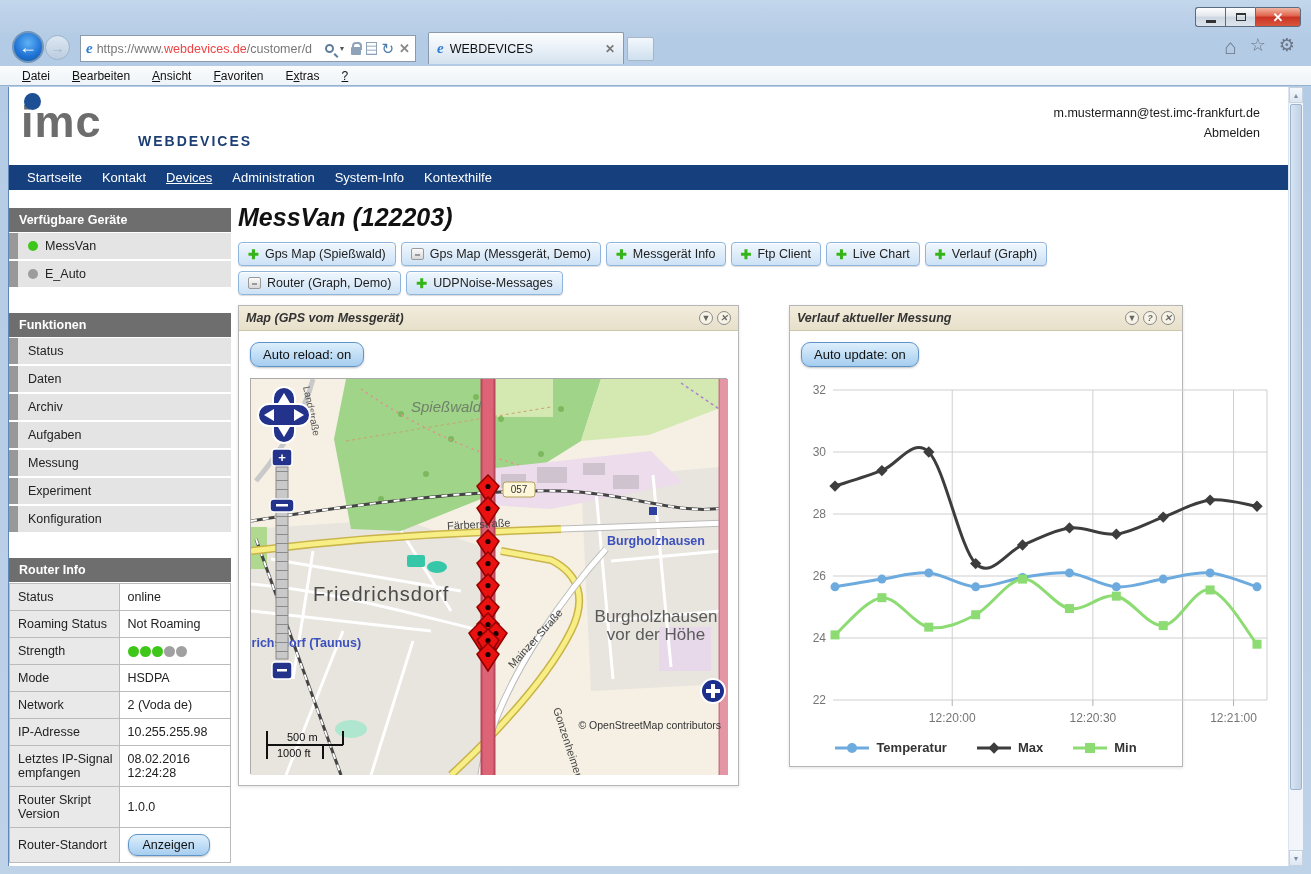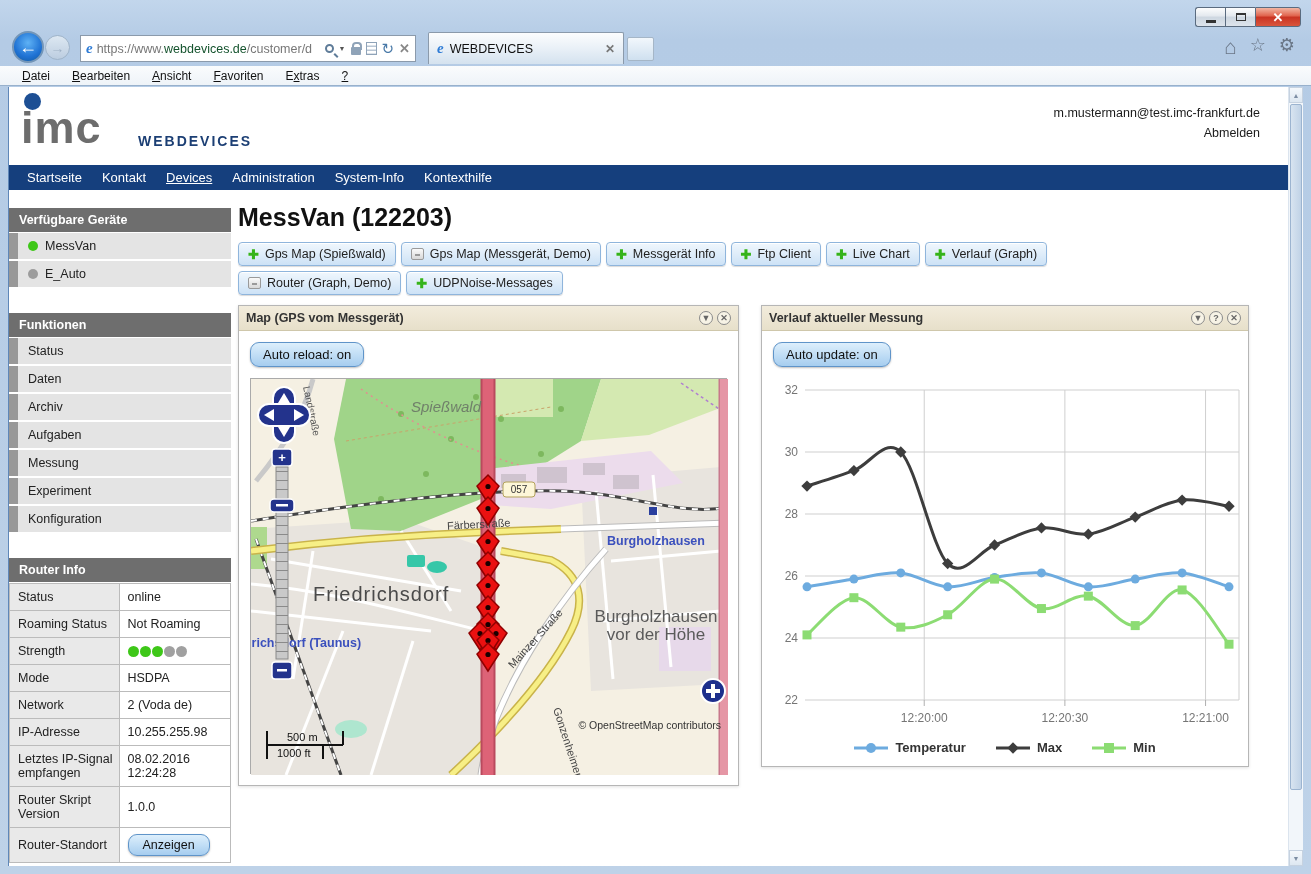--- a/index.html
+++ b/index.html
@@ -15,21 +15,21 @@
   .min-glyph { width:10px; height:3px; background:#333; margin-top:8px; }
   .max-glyph { width:10px; height:8px; border:1px solid #333; border-top:2px solid #333; background:transparent; }
 
   .navrow { position:absolute; top:30px; left:0; right:0; height:36px; }
   .nav-circle { position:absolute; border-radius:50%; display:flex; align-items:center; justify-content:center; }
   .back-btn { left:12px; top:1px; width:32px; height:32px; background:radial-gradient(circle at 50% 35%, #5fb2f5, #1f72d4 60%, #135a9e); border:2px solid #7496b8; color:#fff; font-size:18px; font-weight:bold; z-index:2; }
   .fwd-btn { left:45px; top:5px; width:25px; height:25px; background:linear-gradient(#dde8f2,#bccde0); border:1px solid #9fb4c9; color:#9fb2c6; font-size:14px; font-weight:bold; }
   .addressbar { position:absolute; left:80px; top:5px; width:336px; height:27px; background:#fff; border:1px solid #8b9aab; display:flex; align-items:center; padding:0 5px; gap:4px; }
   .url-text { font-size:12.5px; white-space:nowrap; overflow:hidden; flex:1; }
   .url-pre,.url-path { color:#777; }
-  .url-dom { color:#14532d; }
+  .url-dom { color:#ef4444; }
   .ie-e { color:#2e7cd6; font-weight:bold; font-style:italic; font-size:15px; font-family:"Liberation Serif",serif; }
   .addr-icons { display:flex; align-items:center; gap:5px; }
   .mag { width:9px; height:9px; border:2px solid #5f7c99; border-radius:50%; position:relative; }
   .mag::after { content:""; position:absolute; width:2px; height:5px; background:#5f7c99; left:8px; top:7px; transform:rotate(-45deg); }
   .caret { font-size:7px; color:#555; }
   .lock { width:10px; height:8px; background:#8fa3b8; border-radius:1px; position:relative; margin-top:4px; }
   .lock::before { content:""; position:absolute; width:6px; height:6px; border:2px solid #8fa3b8; border-bottom:none; border-radius:4px 4px 0 0; left:1px; top:-5px; }
   .pageic { width:11px; height:13px; border:1px solid #8fa3b8; background:repeating-linear-gradient(#fff,#fff 2px,#b9c6d4 3px,#b9c6d4 4px); }
   .refresh { color:#4a7aa8; font-size:15px; line-height:1; }
   .stopx { color:#888; font-weight:bold; font-size:13px; line-height:1; }
@@ -47,21 +47,21 @@
   
   .viewport { position:absolute; left:8px; top:87px; width:1280px; bottom:8px; background:#fff; overflow:hidden; border-left:1px solid #5f87b8; }
   .scrollbar { position:absolute; right:8px; top:87px; width:15px; bottom:8px; background:#f2f6fa; border-left:1px solid #dbe4ee; }
   .sb-arrow { height:16px; background:linear-gradient(#f4f8fc,#dde7f1); border:1px solid #c6d2e0; color:#7d8ea4; font-size:7px; text-align:center; line-height:15px; }
   .sb-thumb { position:absolute; top:17px; left:1px; width:12px; height:88%; background:linear-gradient(90deg,#d8e4f0,#c0d2e6); border:1px solid #9cb4d0; border-radius:2px; }
 
   
   .page-header { position:relative; height:78px; background:#fff; }
   .logo { position:absolute; left:12px; top:4px; width:300px; height:70px; }
   .imc-dot { position:absolute; left:3px; top:2px; width:17px; height:17px; border-radius:50%; background:#1d4f94; z-index:2; }
-  .imc-text { position:absolute; left:0; top:12px; font-size:45px; font-weight:bold; color:#6d6d6d; letter-spacing:1px; line-height:1.1; }
+  .imc-text { position:absolute; left:0; top:6px; font-size:45px; font-weight:bold; color:#6d6d6d; letter-spacing:1px; line-height:1.1; }
   .imc-sub { position:absolute; left:117px; top:42px; font-size:14px; font-weight:bold; color:#1c3f74; letter-spacing:2px; }
   .account { position:absolute; right:28px; top:16px; text-align:right; font-size:12.5px; color:#1a1a1a; line-height:1.6; }
   .account a { color:#1a1a1a; text-decoration:none; display:block; }
 
   .navbar { height:25px; background:#153f7d; display:flex; align-items:center; padding-left:8px; }
   .nav-item { color:#fff; font-size:13px; padding:0 10px; text-decoration:none;text-align:center; }
   .nav-item.active { text-decoration:underline; }
 
   .content { position:relative; height:677px; }
 
@@ -78,35 +78,35 @@
   .rvalue { width:112px; background:#fff; flex-wrap:wrap; }
   .sdot { width:11px; height:11px; border-radius:50%; background:#a0a0a0; margin-right:1px; }
   .sdot.on { background:#3ec718; }
 
   
   .btn-blue { font-family:"Liberation Sans",sans-serif; font-size:13px; color:#111; border:1px solid #5f94c9; border-radius:9px; background:linear-gradient(#ddeffc,#a6cdef); padding:4px 12px; box-shadow:0 1px 2px rgba(0,0,0,.25); cursor:pointer; }
   .btn-blue.small { font-size:12.5px; padding:3px 14px; }
 
   
   .main { position:absolute; left:229px; top:0; width:1051px; }
-  .page-title { font-size:25px; font-weight:bold; color:#111; margin:13px 0 10px; }
+  .page-title { font-size:25px; font-weight:bold; color:#111; margin:13px 0 10px;font-style:italic; }
   .toolbar { display:flex; flex-wrap:wrap; gap:5px; width:920px; }
   .tb { display:inline-flex; align-items:center; gap:6px; font-family:"Liberation Sans",sans-serif; font-size:12.5px; color:#222; border:1px solid #8fb5dc; border-radius:4px; background:linear-gradient(#f0f7fd,#cde2f6); padding:3px 9px; height:24px; box-shadow:inset 0 1px 0 #fff,0 1px 1px rgba(0,0,0,.15); cursor:pointer; }
   .ic-plus { color:#35b31b; font-weight:bold; font-size:13px; line-height:1; text-shadow:0 0 1px #fff; }
   .ic-window { width:13px; height:12px; border:1px solid #9a9a9a; border-radius:2px; background:linear-gradient(#fafafa,#d8d8d8); position:relative; }
   .ic-window::after { content:""; position:absolute; left:3px; top:5px; width:5px; height:2px; background:#9a9a9a; }
 
   .panels { display:flex; gap:22px; margin-top:10px; align-items:flex-start; }
   .panel { border:1px solid #b6b6b6; background:#fff; box-shadow:0 1px 3px rgba(0,0,0,.12); }
-  .panel-header { height:25px; background:linear-gradient(#f2ecdc,#e7e0ca); border-bottom:1px solid #cfc7ab; display:flex; align-items:center; padding:0 7px; font-size:12.5px; font-weight:bold; color:#333; }
+  .panel-header { height:25px; background:linear-gradient(#f2ecdc,#e7e0ca); border-bottom:1px solid #cfc7ab; display:flex; align-items:center; padding:0 7px; font-size:12.5px; font-weight:bold; color:#333;font-style:italic; }
   .panel-icons { margin-left:auto; display:flex; gap:4px; }
   .picon { width:14px; height:14px; border-radius:50%; border:1px solid #8a8a8a; background:#f7f3e6; color:#666; font-size:9px; line-height:12px; text-align:center; cursor:pointer; }
   .panel-body { padding:11px; }
   .map-panel { width:501px; }
-  .chart-panel { width:488px; }
+  .chart-panel { width:394px;margin-left:28px; }
   .map-box { width:477px; height:396px; border:1px solid #aaa; position:relative; margin-top:11px; }
   .chart-wrap { margin-top:9px; }
   .legend { display:flex; justify-content:center; gap:30px; margin-top:10px; }
   .legend-item { display:flex; align-items:center; gap:7px; font-size:13px; font-weight:bold; color:#333; }
 </style>
 </head>
 <body>
 
 <div class="win-controls">
   <div class="win-btn min">

